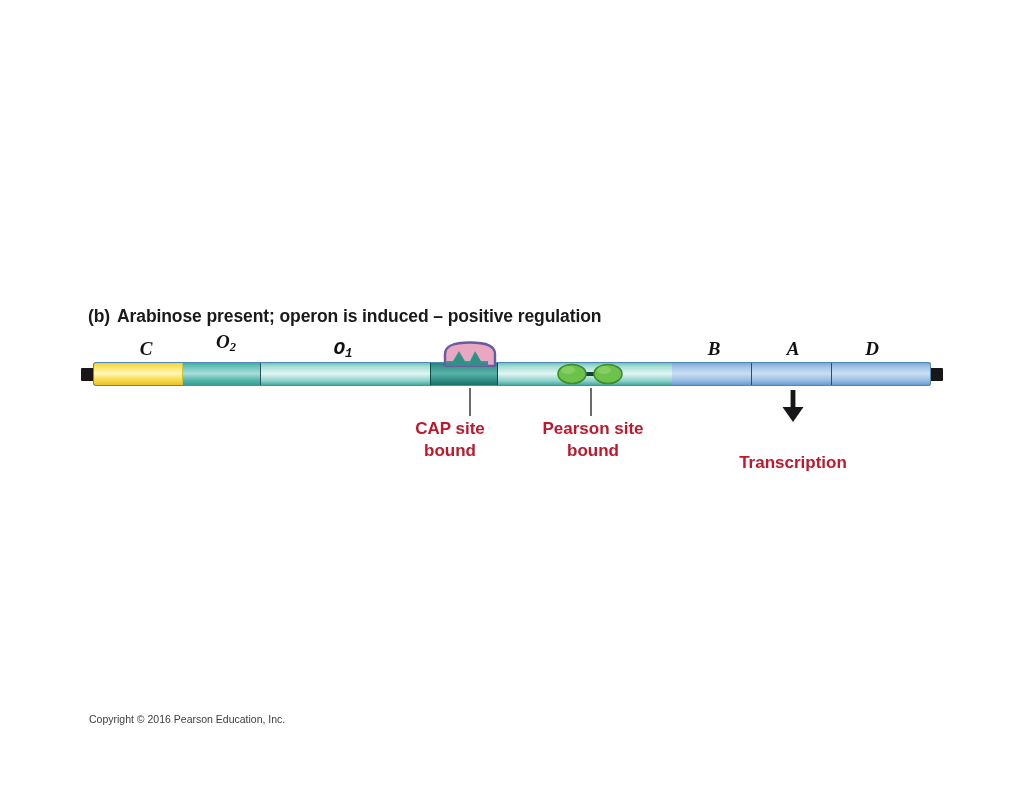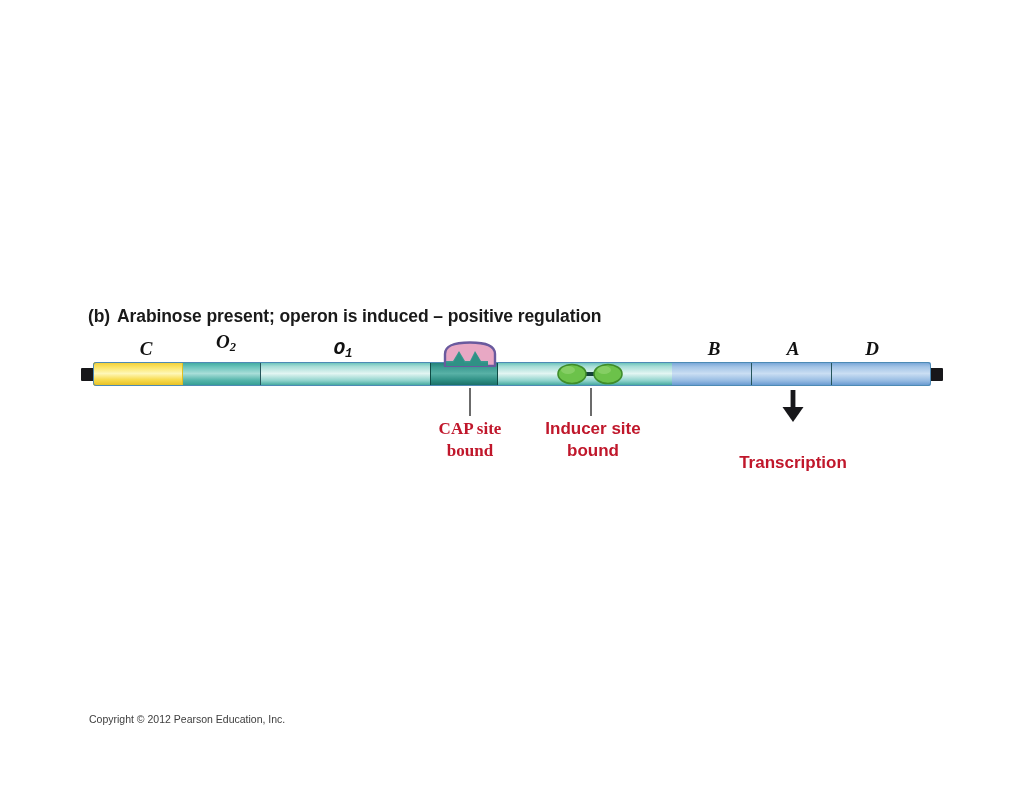--- a/index.html
+++ b/index.html
@@ -232,35 +232,35 @@
       <ellipse cx="17" cy="12" rx="14" ry="9.5" fill="#6cc24a" stroke="#3f8c2a" stroke-width="1.6"></ellipse>
       <ellipse cx="53" cy="12" rx="14" ry="9.5" fill="#6cc24a" stroke="#3f8c2a" stroke-width="1.6"></ellipse>
       <ellipse cx="13" cy="8" rx="7" ry="4" fill="#9ad97a" opacity="0.55"></ellipse>
       <ellipse cx="49" cy="8" rx="7" ry="4" fill="#9ad97a" opacity="0.55"></ellipse>
     </svg>
   </div>
 
   <div class="leader-line" id="leader-cap"></div>
   <div class="leader-line" id="leader-inducer"></div>
 
-  <div class="red-label" style="left:470px; top:418px;font-family:Liberation Serif, serif;">
+  <div class="red-label" style="left:450px; top:418px;">
     <div>CAP site</div>
     <div>bound</div>
   </div>
   <div class="red-label" style="left:593px; top:418px;">
-    <div>Inducer site</div>
+    <div>Pearson site</div>
     <div>bound</div>
   </div>
 
   <div id="transcription-arrow">
     <svg width="28" height="32" viewBox="0 0 28 32" xmlns="http://www.w3.org/2000/svg">
       <rect x="11.6" y="0" width="4.8" height="18" fill="#17171a"></rect>
       <path d="M3.5,17 L24.5,17 L14,32 Z" fill="#17171a"></path>
     </svg>
   </div>
 
   <div class="red-label" style="left:793px; top:452px;">
     <div>Transcription</div>
   </div>
 
-  <div id="copyright">Copyright © 2012 Pearson Education, Inc.</div>
+  <div id="copyright">Copyright © 2016 Pearson Education, Inc.</div>
 
 </div>
 
 </body></html>

